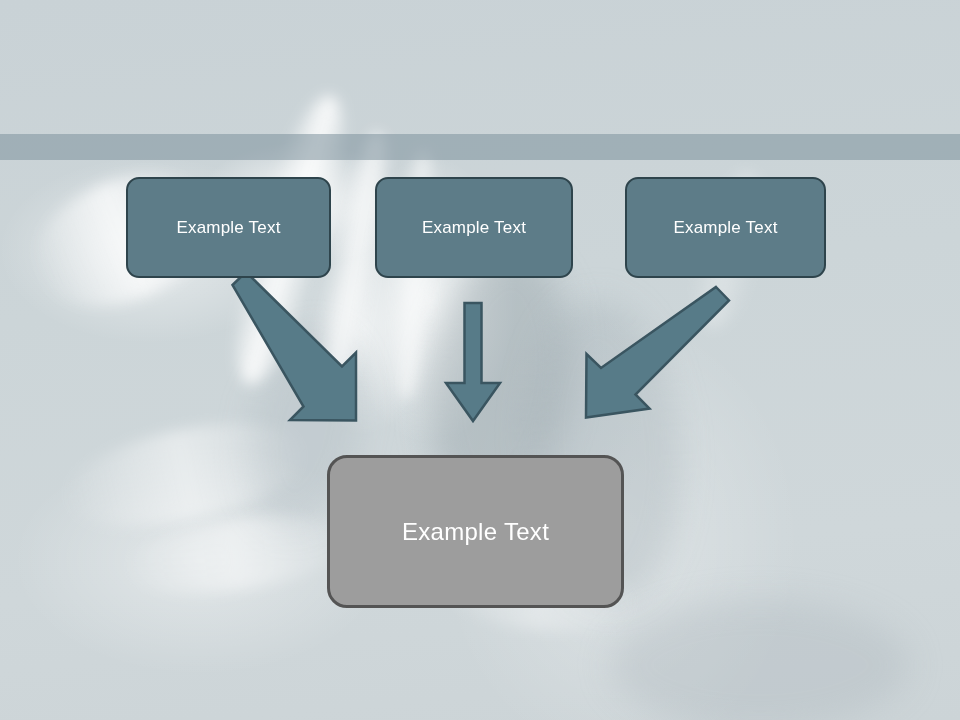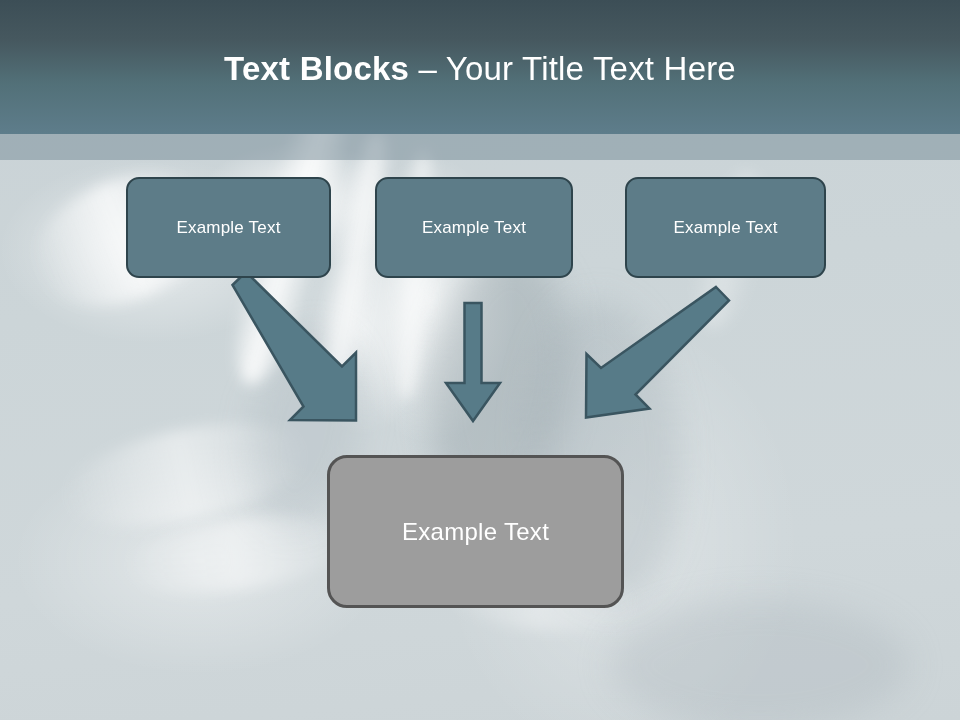--- a/index.html
+++ b/index.html
@@ -157,25 +157,20 @@
     <div class="feather f1"></div>
     <div class="feather f2"></div>
     <div class="feather f3"></div>
     <div class="feather f4"></div>
     <div class="feather f5"></div>
     <div class="feather f6"></div>
     <div class="feather f7"></div>
     <div class="feather f8"></div>
   </div>
 
-  <div class="header">
-    <div class="header-title">
-      <span class="title-strong">Text Blocks</span><span class="title-light"> – </span><span class="title-light">Your Title Text Here</span>
-    </div>
-  </div>
   <div class="header-strip"></div>
 
   <svg class="arrows" viewBox="0 0 960 720">
 
     <polygon points="232.5,285 246,272 342,366.5 356,352.5 356,420.5 290,420 303.5,406.5" fill="#577b88" stroke="#3a5560" stroke-width="2.5" stroke-linejoin="miter"></polygon>
 
     <polygon points="464.5,303 481.5,303 481.5,383 500,383 473,421 446,383 464.5,383" fill="#577b88" stroke="#3a5560" stroke-width="2.5" stroke-linejoin="miter"></polygon>
 
     <polygon points="716,287 729,300.5 635.5,394.5 649.5,408.5 586,417.5 586.5,354 601,368" fill="#577b88" stroke="#3a5560" stroke-width="2.5" stroke-linejoin="miter"></polygon>
   </svg>

